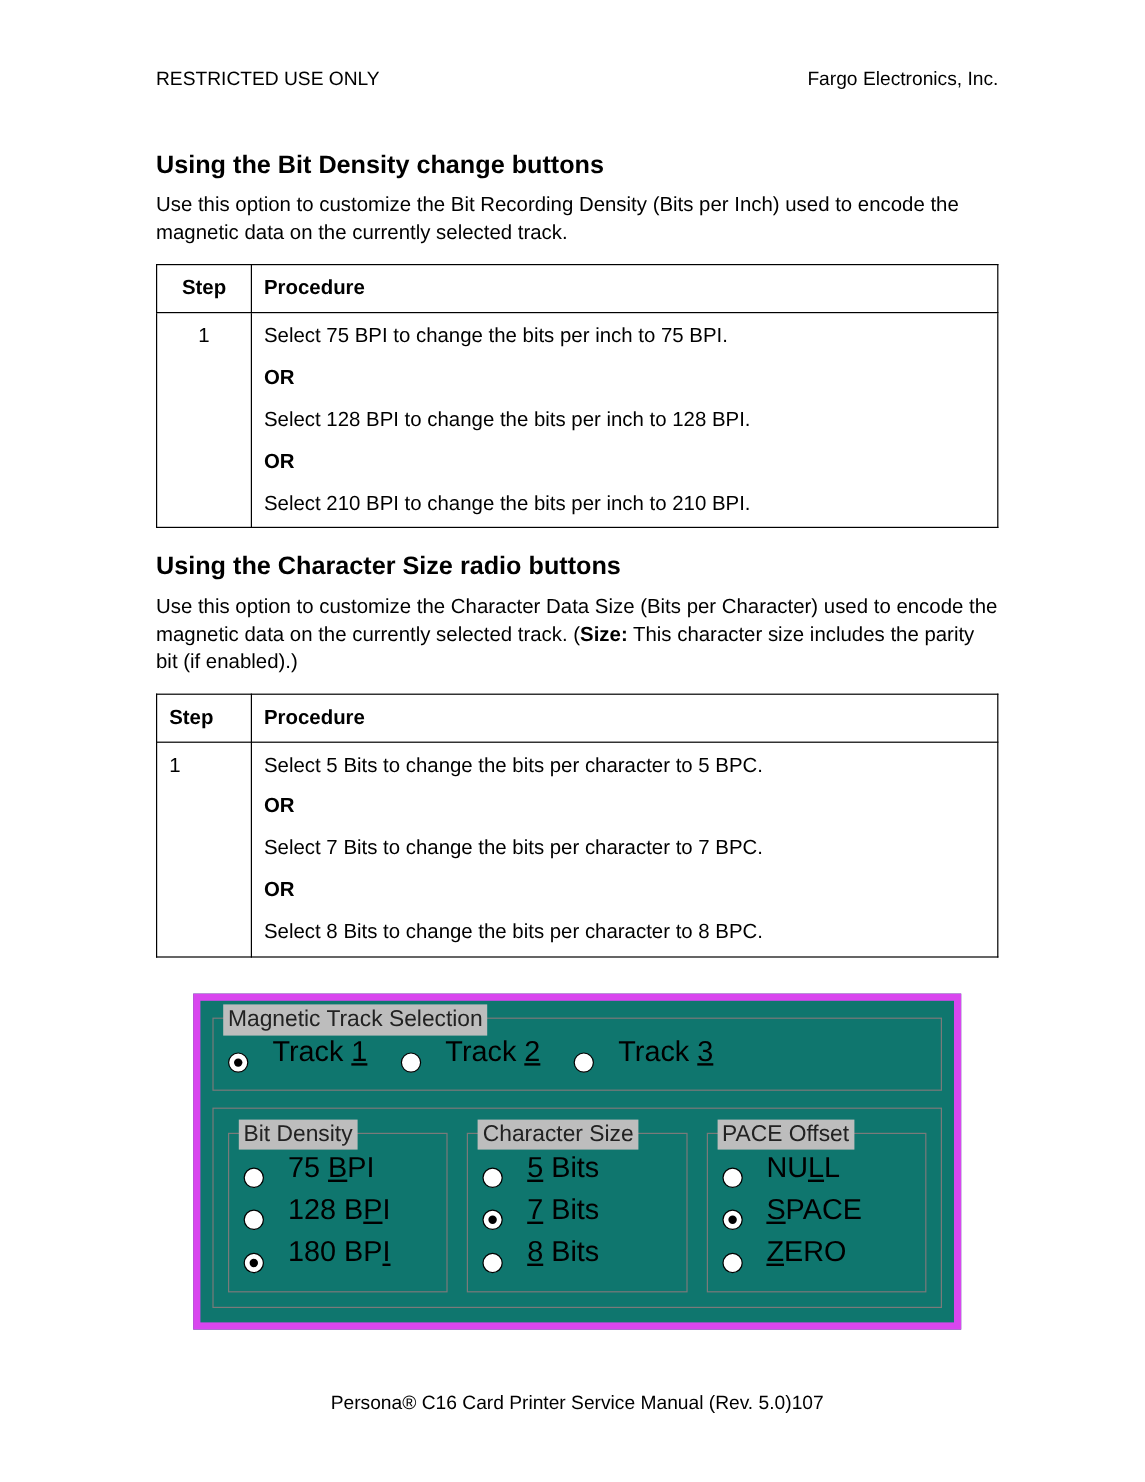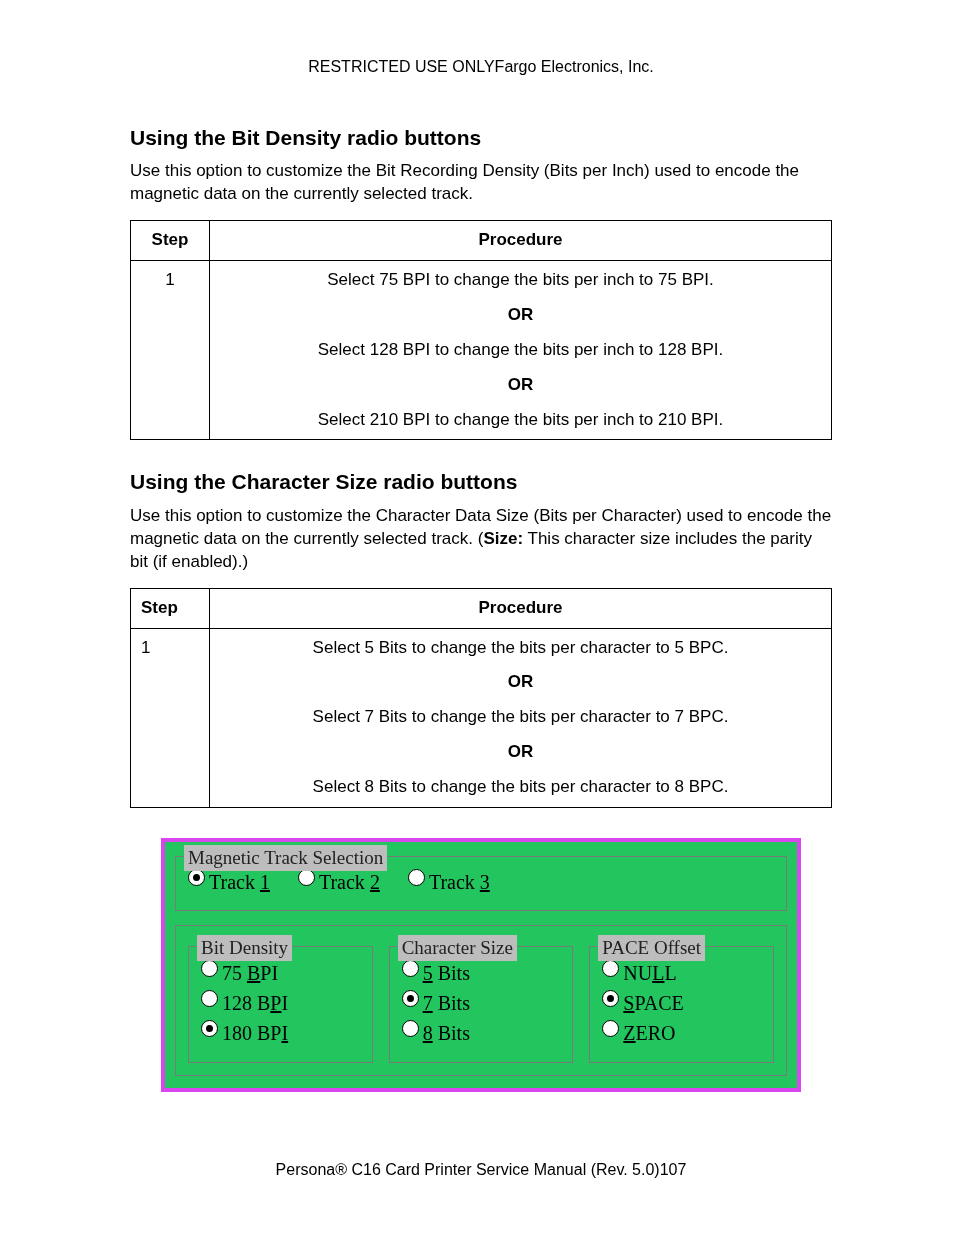--- a/index.html
+++ b/index.html
@@ -1,60 +1,60 @@
 <!DOCTYPE html>
 <html><head>
 <meta charset="utf-8">
 <style>
   html,body{margin:0;padding:0;background:#fff;color:#000;
     font-family:Arial,Helvetica,sans-serif;font-size:17px;line-height:1.35}
   .page{width:954px;min-height:1235px;margin:0 auto;padding:56px 122px 40px 130px;
     box-sizing:border-box;position:relative}
-  .hdr{display:flex;justify-content:center;font-size:16px;margin-bottom:46px}
+  .hdr{display:flex;justify-content:space-between;font-size:16px;margin-bottom:46px}
   h2{font-size:21px;font-weight:bold;margin:0 0 8px 0}
   .intro{margin:0 0 14px 0}
-  table.proc{border-collapse:collapse;width:100%;margin:0 0 28px 0}
+  table.proc{border-collapse:collapse;width:100%;margin:0 0 18px 0}
   table.proc th,table.proc td{border:1px solid #000;padding:8px 10px;vertical-align:top;
-    text-align:center;font-size:17px}
+    text-align:left;font-size:17px}
   table.proc th{font-weight:bold}
   table.proc th.step,table.proc td.step{width:58px;text-align:center}
   table.proc td.step.left{text-align:left}
   .pline{margin:0 0 12px 0}
   .or{font-weight:bold}
   .note-b{font-weight:bold}
   
   .dlg-shell{margin:30px auto 0 auto;width:640px}
-  .dlg{border:4px solid #d946ef;background:#22c55e;padding:0 10px 12px 10px;
-    font-family:Liberation Serif, serif;color:#000}
+  .dlg{border:6px solid #d946ef;background:#0f766e;padding:0 10px 12px 10px;
+    font-family:Liberation Sans, sans-serif;color:#000}
   .grp{border:1px solid #7a7a7a;margin-top:14px;padding:10px 12px 12px 12px;position:relative}
   .grp>.lg{position:absolute;top:-12px;left:8px;background:#bdbdbd;
     padding:0 4px;font-size:19px;color:#222}
   .row{display:flex;gap:28px}
-  .radio{display:flex;align-items:flex-start;gap:4px;font-size:20px;margin:2px 0;white-space:nowrap}
+  .radio{display:flex;align-items:flex-end;gap:20px;font-size:24px;margin:2px 0;white-space:nowrap}
   .rb{width:15px;height:15px;border-radius:50%;border:1px solid #000;background:#fff;
     display:inline-flex;align-items:center;justify-content:center;flex:0 0 auto}
   .rb.sel::after{content:"";width:7px;height:7px;border-radius:50%;background:#000}
   .u{text-decoration:underline}
   .opts{display:flex;gap:16px}
   .opts .grp{flex:1;margin-top:10px}
   .col .radio{margin:3px 0}
   .ftr{position:absolute;bottom:54px;left:130px;right:122px;
     display:flex;justify-content:center;font-size:16px}
 </style>
 </head>
 <body>
 
 <div class="page">
 
   <div class="hdr">
     <span>RESTRICTED USE ONLY</span>
     <span>Fargo Electronics, Inc.</span>
   </div>
 
-  <h2>Using the Bit Density radio buttons</h2>
+  <h2>Using the Bit Density change buttons</h2>
   <p class="intro">Use this option to customize the Bit Recording Density (Bits per Inch) used to encode the magnetic data on the currently selected track.</p>
   <table class="proc">
     <tbody>
         <tr>
       <th class="step">Step</th>
       <th>Procedure</th>
     </tr>
     <tr>
       <td class="step">1</td>
       <td>

